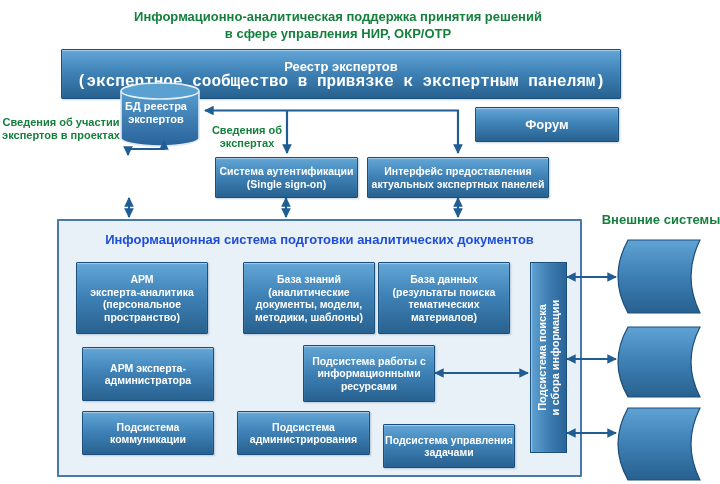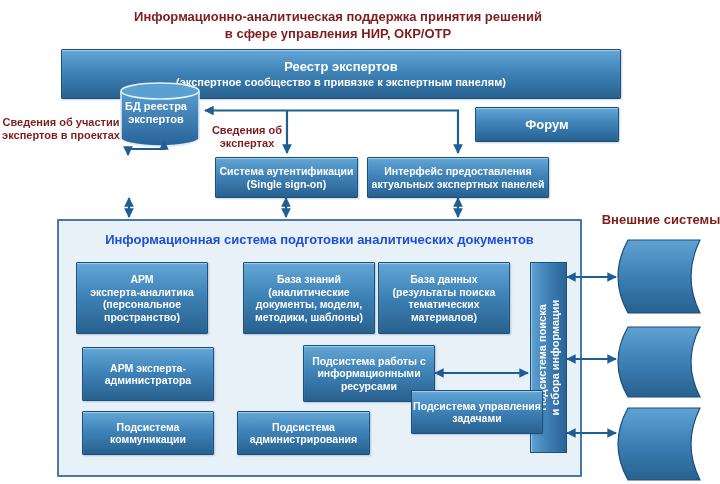--- a/index.html
+++ b/index.html
@@ -1,20 +1,20 @@
 <!DOCTYPE html>
 <html><head>
 <meta charset="utf-8">
 <style>
   html,body{margin:0;padding:0;background:#fff;}
   #canvas{position:relative;width:720px;height:484px;background:#fff;overflow:hidden;
           font-family:"Liberation Sans",sans-serif;font-weight:700;}
   .abs{position:absolute;}
   .txt{white-space:pre-line;text-align:center;}
-  .blue-text{color:#7f1d1d;}
+  .blue-text{color:#15803d;}
   .box{position:absolute;display:flex;align-items:center;justify-content:center;
        color:#fff;text-align:center;white-space:pre-line;
        background:linear-gradient(180deg,#63A6D6 0%,#4083B8 45%,#27618F 100%);
        border:1px solid #1A4E7C;border-radius:1px;
        box-shadow:inset 0 1px 1px rgba(255,255,255,.45), 1px 1px 2px rgba(40,80,120,.25);
        font-size:11px;line-height:13px;}
   .box.small{font-size:10.5px;line-height:12.5px;}
   .container{position:absolute;left:57px;top:219px;width:521px;height:254px;
              background:#E9F1F8;border:2px solid #4878AC;border-radius:1px;}
   .container-title{position:absolute;left:0;top:11px;width:100%;text-align:center;
@@ -60,21 +60,21 @@
     <path d="M628,327 L700,327 Q682,362 700,397 L628,397 Q608,362 628,327 Z" fill="url(#gext)" stroke="#1A4E7C" stroke-width="1.2"></path>
 
     <path d="M628,408 L700,408 Q682,444 700,480 L628,480 Q608,444 628,408 Z" fill="url(#gext)" stroke="#1A4E7C" stroke-width="1.2"></path>
   </svg>
 
   <div class="abs txt blue-text lvl2" style="left:108px;top:8px;width:460px;font-size:13px;line-height:17px;">Информационно-аналитическая поддержка принятия решений
 в сфере управления НИР, ОКР/ОТР</div>
 
   <div class="box" style="left:61px;top:49px;width:558px;height:48px;flex-direction:column;">
     <div style="font-size:13px;line-height:16px;">Реестр экспертов</div>
-    <div style="font-size:11px;line-height:14px;">(экспертное сообщество в привязке к экспертным панелям)</div>
+    <div style="font-size:16px;line-height:14px;font-family:Liberation Mono, monospace;">(экспертное сообщество в привязке к экспертным панелям)</div>
   </div>
 
   <div class="abs txt lvl2" style="left:117px;top:100px;width:78px;color:#fff;font-size:11px;line-height:13px;">БД реестра
 экспертов</div>
 
   <div class="box" style="left:475px;top:107px;width:142px;height:33px;font-size:13px;">Форум</div>
 
   <div class="abs txt blue-text lvl2" style="left:0px;top:116px;width:122px;font-size:11px;line-height:13px;">Сведения об участии
 экспертов в проектах</div>
   <div class="abs txt blue-text lvl2" style="left:201px;top:124px;width:92px;font-size:11px;line-height:13px;">Сведения об
@@ -111,21 +111,21 @@
   <div class="box small" style="left:82px;top:347px;width:130px;height:52px;">АРМ эксперта-
 администратора</div>
   <div class="box small" style="left:303px;top:345px;width:130px;height:55px;">Подсистема работы с
 информационными
 ресурсами</div>
 
   <div class="box small" style="left:82px;top:411px;width:130px;height:42px;">Подсистема
 коммуникации</div>
   <div class="box small" style="left:237px;top:411px;width:131px;height:42px;">Подсистема
 администрирования</div>
-  <div class="box small" style="left:383px;top:390px;width:130px;height:42px;margin-left:28px;">Подсистема управления
+  <div class="box small" style="left:383px;top:424px;width:130px;height:42px;">Подсистема управления
 задачами</div>
 
   <div class="shape-label" style="left:622px;top:240px;width:74px;height:73px;">Открытые
 источники</div>
   <div class="shape-label" style="left:622px;top:327px;width:74px;height:70px;">Закрытые
 источники</div>
   <div class="shape-label" style="left:622px;top:408px;width:74px;height:72px;">БД
 подведом-
 ственных
 организаци

